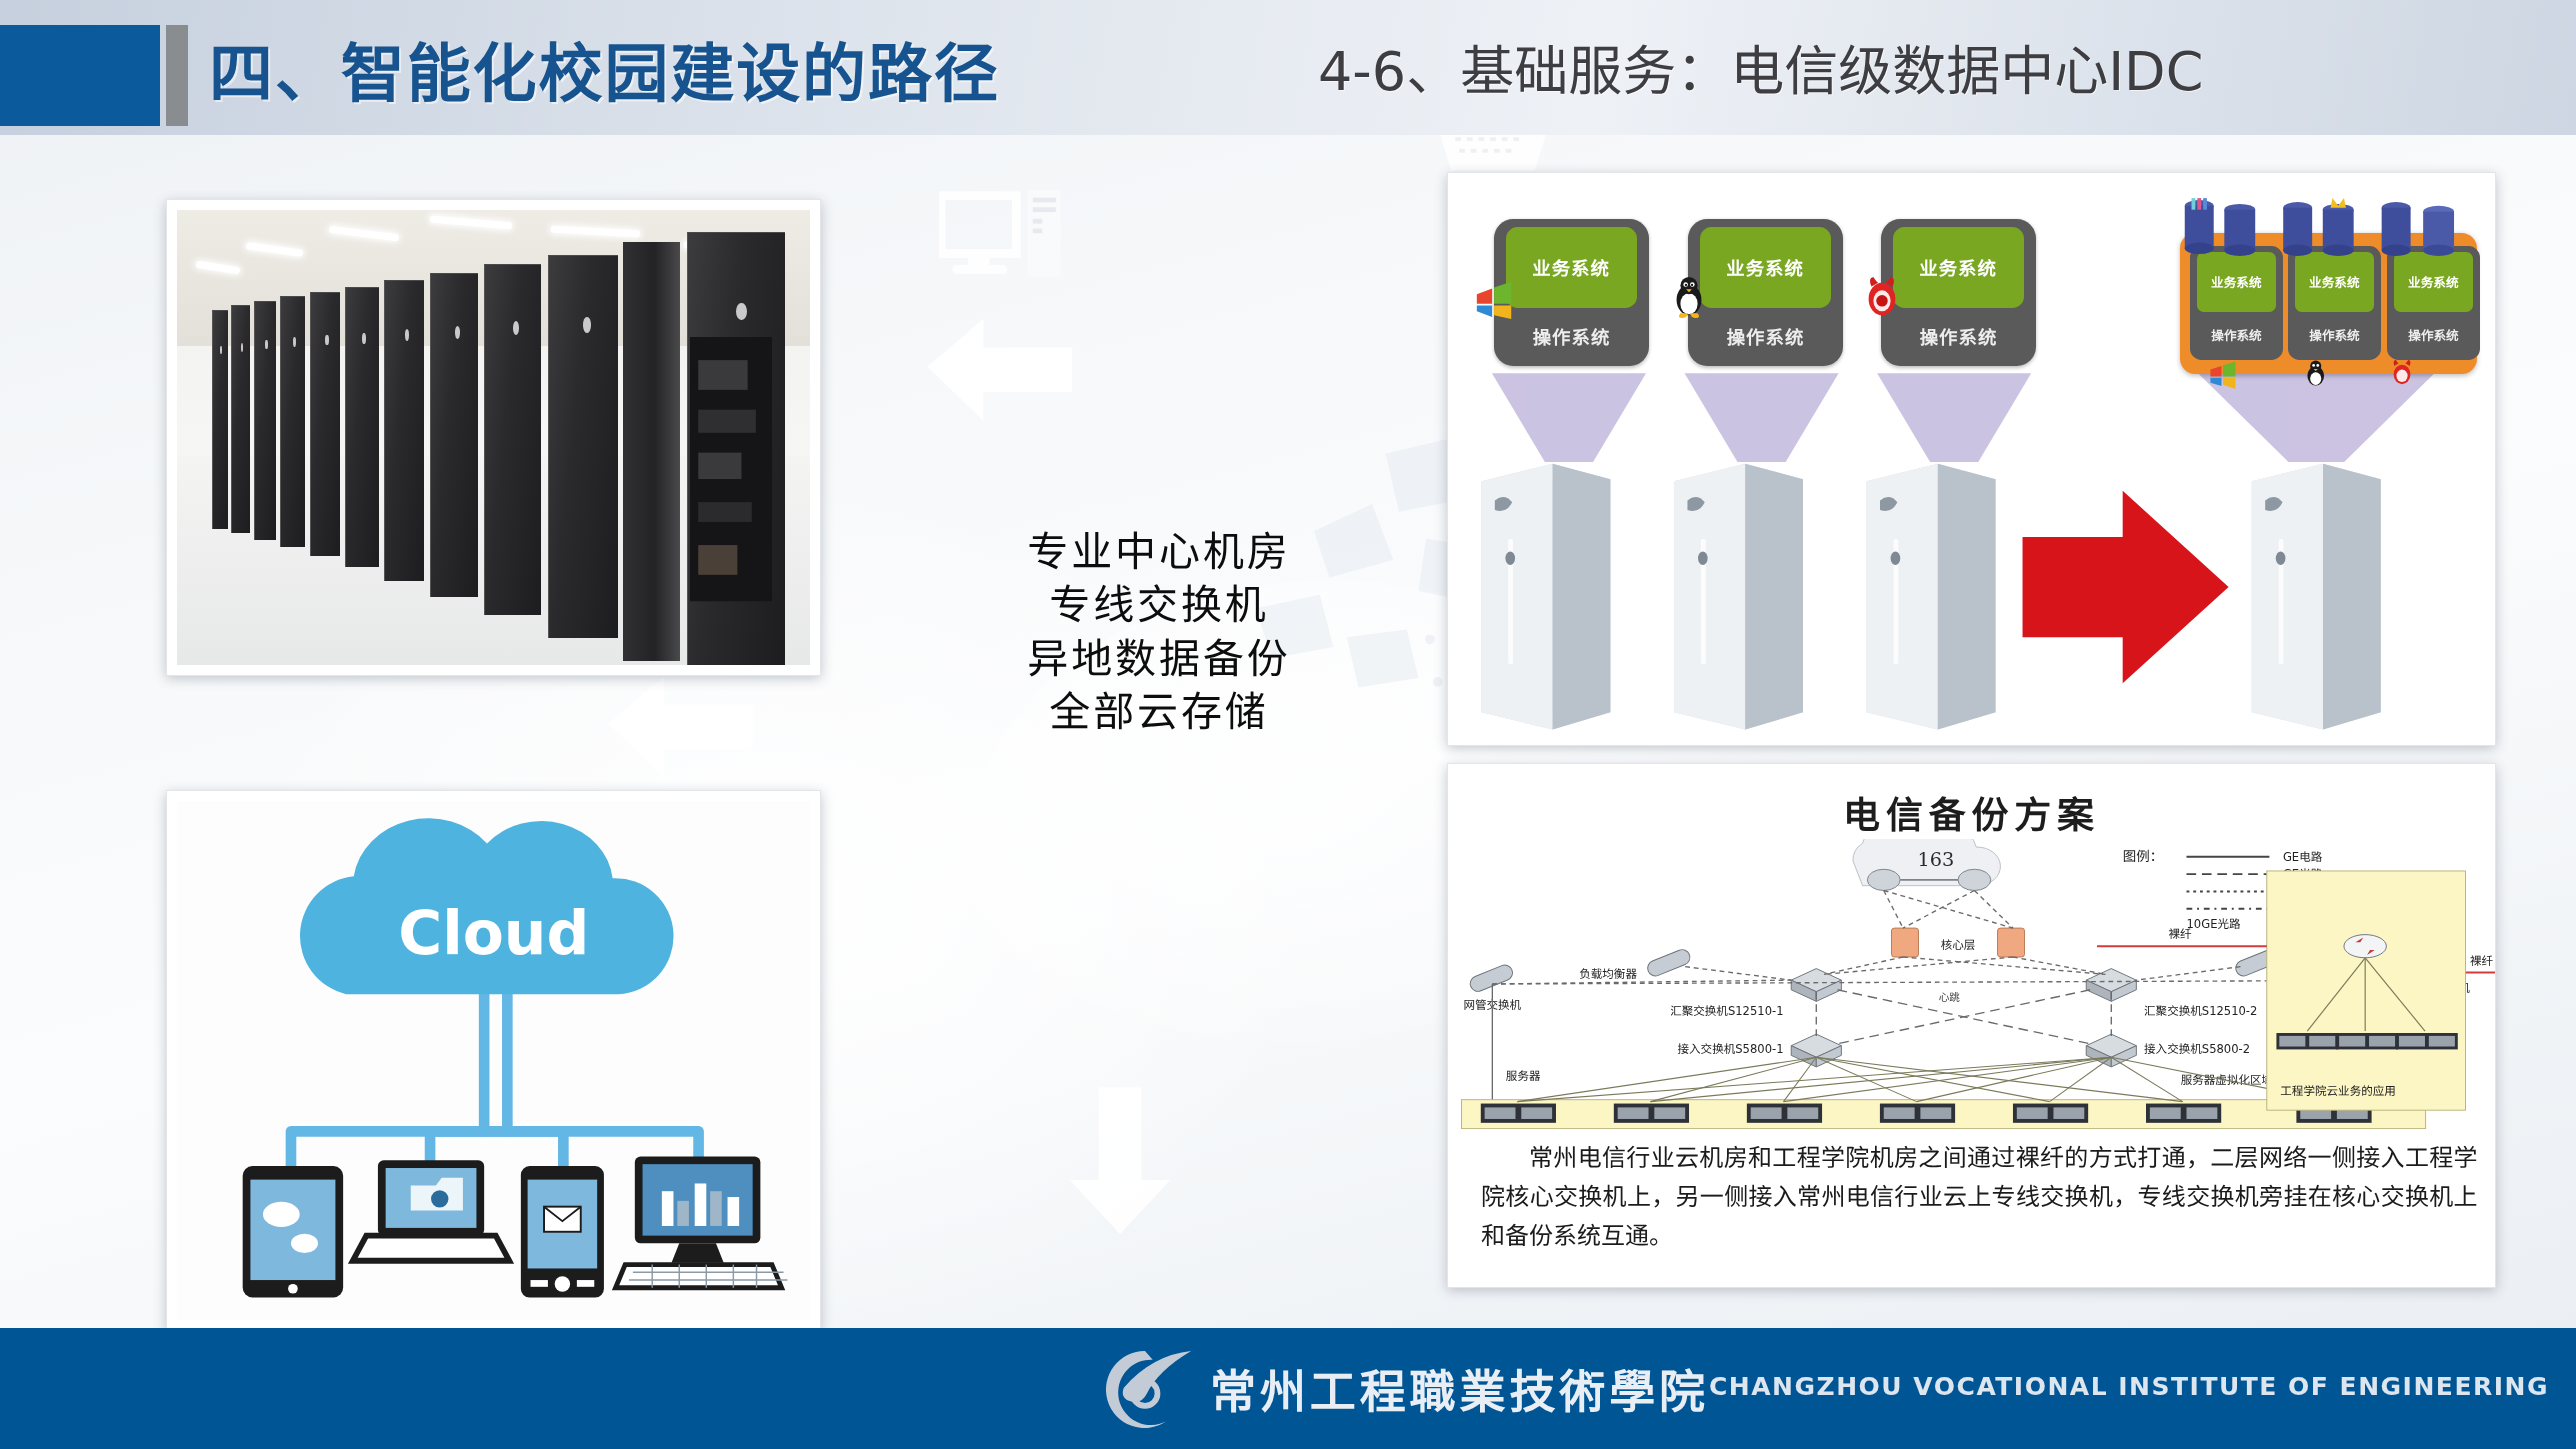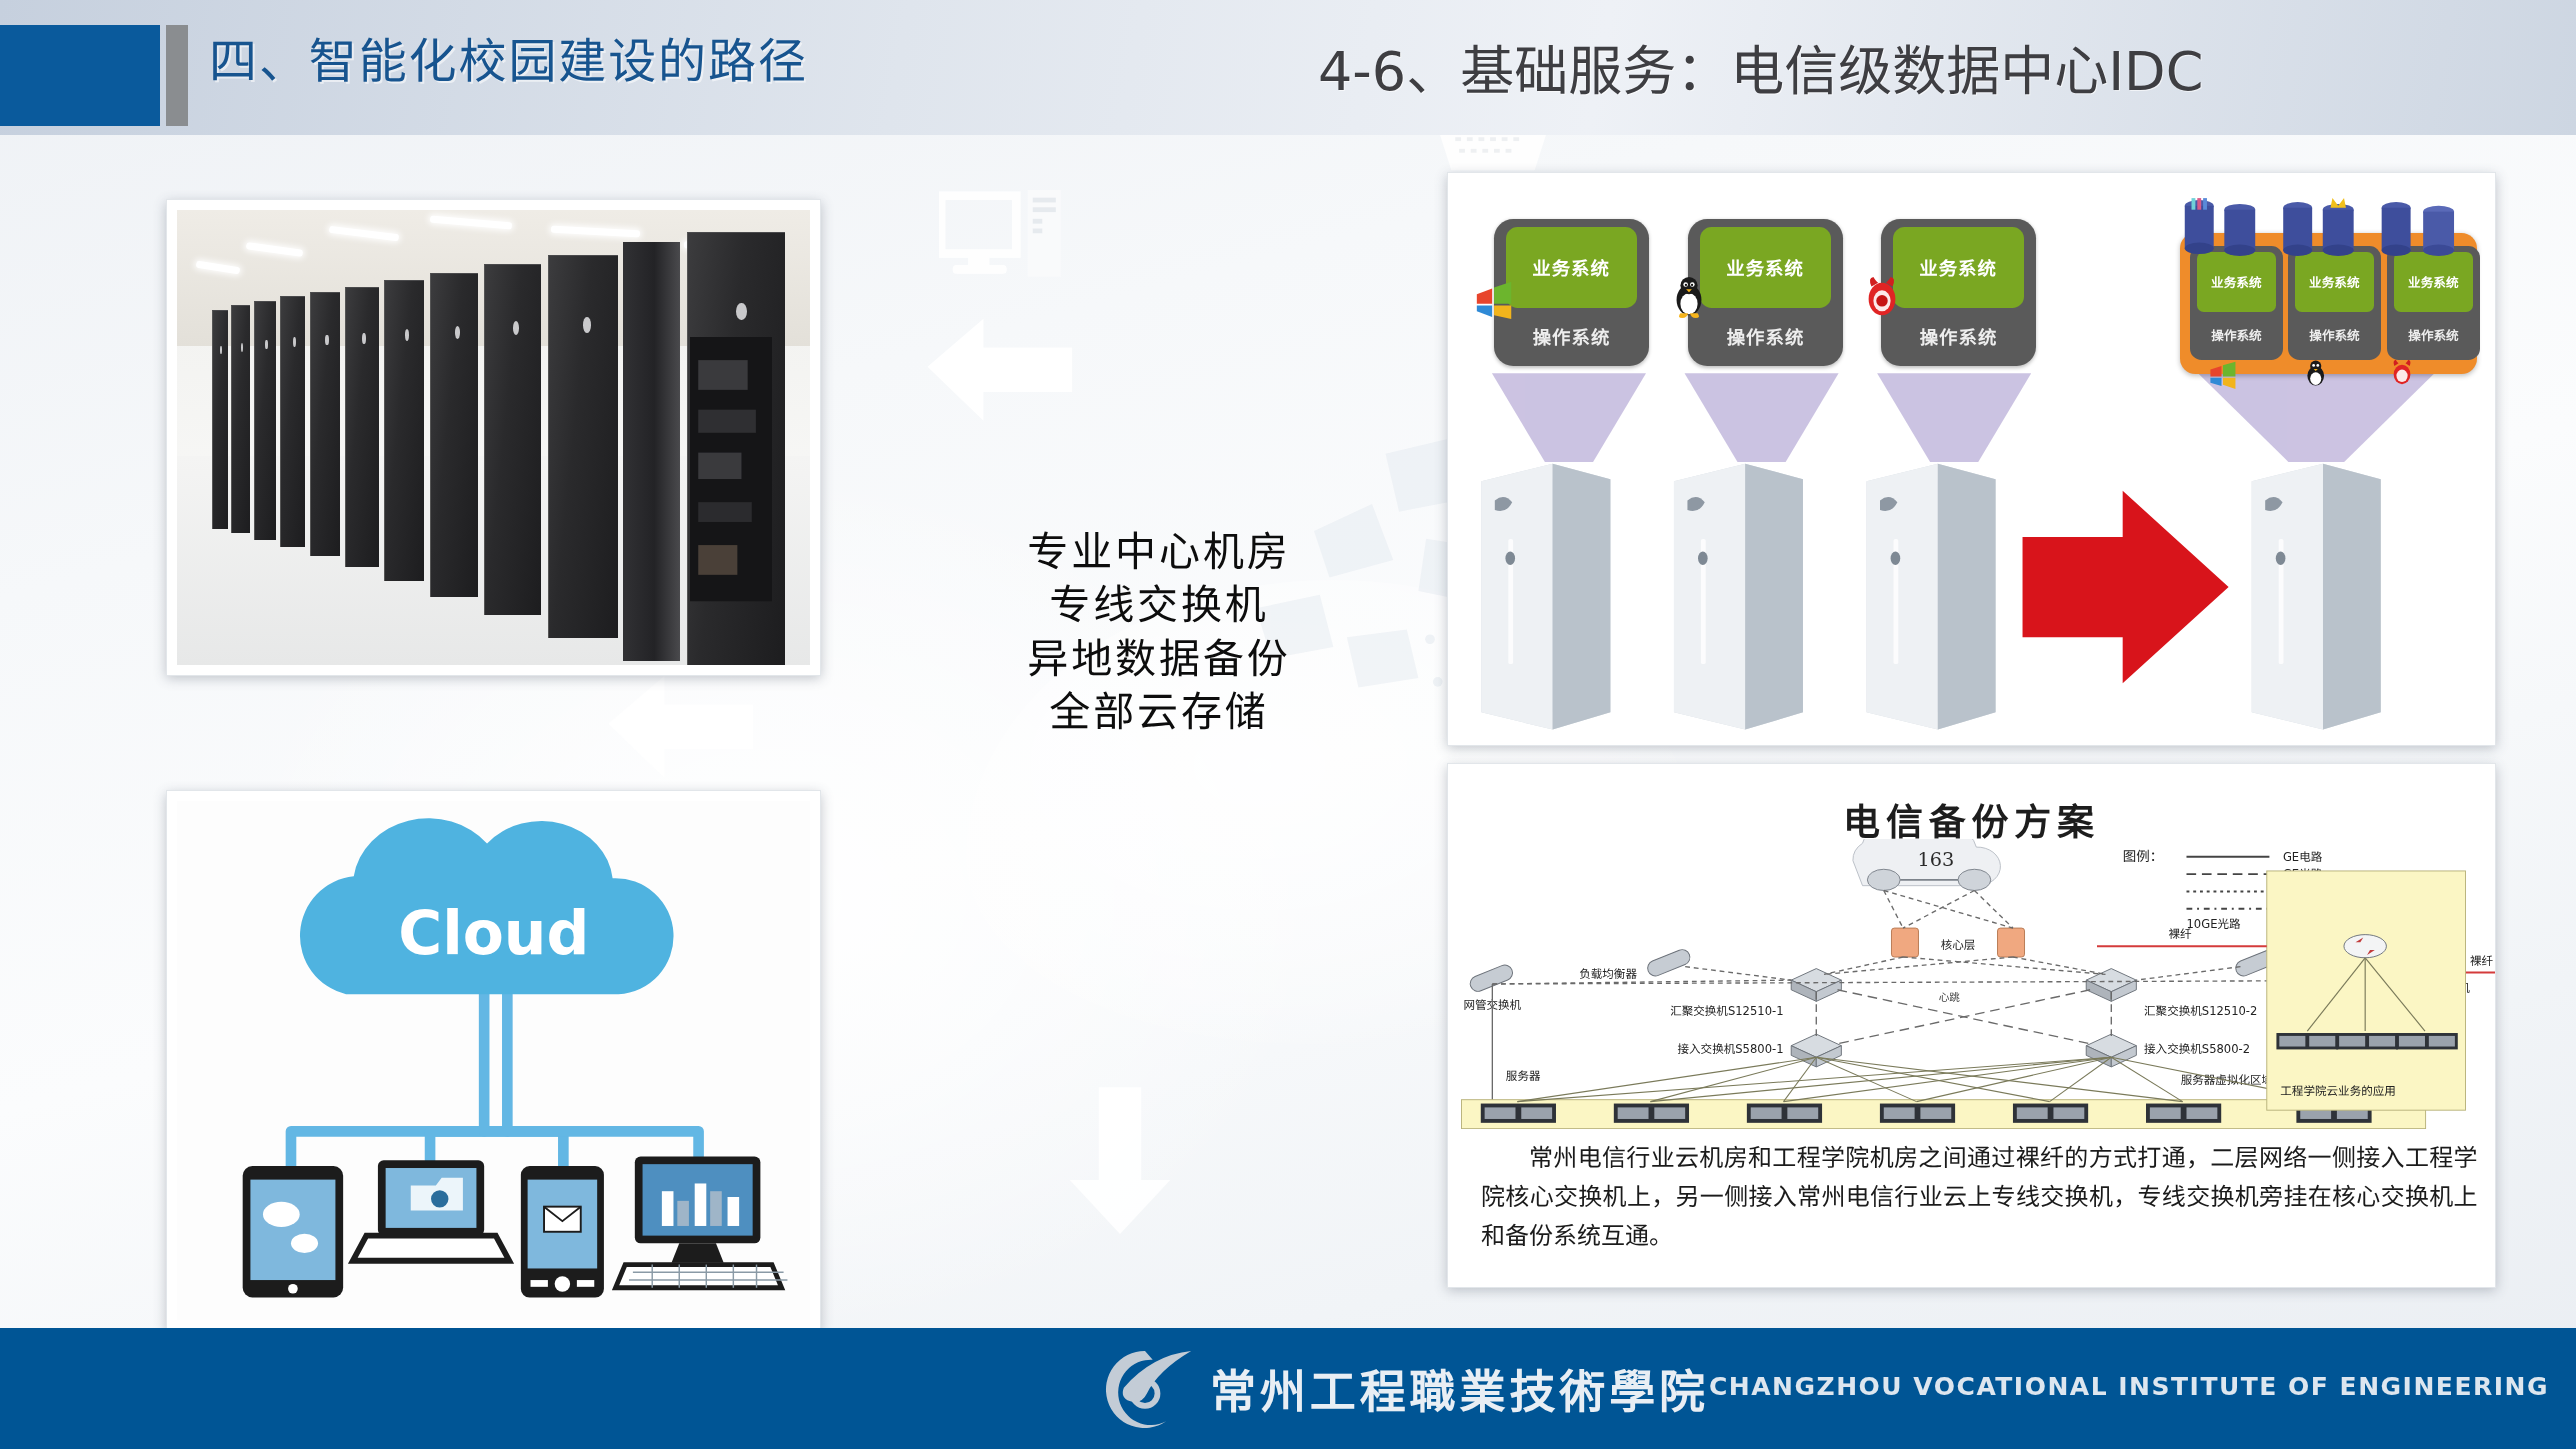--- a/index.html
+++ b/index.html
@@ -41,21 +41,21 @@
   .header-blue-block{
     position:absolute; left:0; top:25px; width:160px; height:101px;
     background:#0a5a9c;
   }
   .header-gray-bar{
     position:absolute; left:166px; top:25px; width:22px; height:101px;
     background:#8a8d90;
   }
   .header-title{
     position:absolute; left:209px; top:22px;
-    font-size:48px; font-weight:normal; color:#17548f;
+    font-size:64px; font-weight:bold; color:#17548f;
     letter-spacing:1.9px; white-space:nowrap;
     text-shadow:1.9px 1.9px 0 rgba(255,255,255,.55);
   }
   .header-subtitle{
     position:absolute; left:1318px; top:27px;
     font-size:54px; color:#3e3e42; white-space:nowrap;
     text-shadow:1px 1px 0 rgba(255,255,255,.6);
   }
 
   
@@ -155,21 +155,21 @@
   .cl-app span{ font-size:12.6px;color:#fff;font-weight:bold;}
   .cl-os{ position:absolute; left:0; top:70px; width:100%;height:37px; display:flex;align-items:center;justify-content:center;}
   .cl-os span{ font-size:12.6px;color:#ededed;font-weight:bold;}
 
   
   .card-backup{ left:1447px; top:763px; width:1049px; height:525px; padding:0; }
   .bk-canvas{ position:relative; width:100%;height:100%; background:#fff; overflow:hidden;}
   .bk-title{
     position:absolute; left:0; top:21px; width:100%; text-align:center;
     font-size:37px; color:#1d1d1d; letter-spacing:5.8px;
-    font-family:Liberation Serif, serif; font-weight:bold;margin-top:7px;
+    font-family:Liberation Serif, serif; font-weight:bold;
   }
   .bk-net{ position:absolute; left:0; top:75px; width:100%; height:290px; }
   .bk-para{
     position:absolute; left:33px; right:17.4px; top:375px;
     font-size:24px; color:#1b1b1b; line-height:1.62; text-indent:48px;
     font-family:"DejaVu Serif","Liberation Serif",serif;
     text-align:justify;
   }
   .yellowband{ fill:#fbf6c4; stroke:#b9b37c; stroke-width:1; }
 

